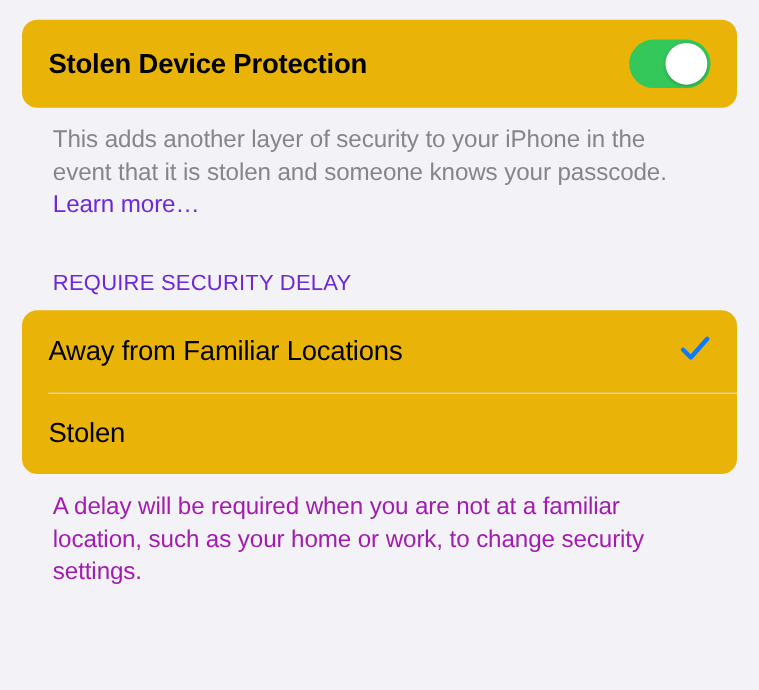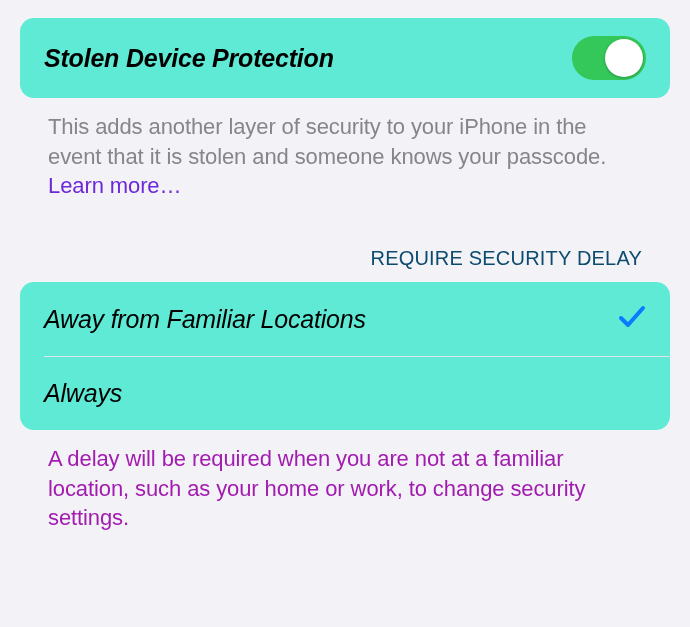--- a/index.html
+++ b/index.html
@@ -8,24 +8,23 @@
       font-family: -apple-system, BlinkMacSystemFont, "Segoe UI", Helvetica, Arial, sans-serif;
       width: 690px;
       height: 627px;
       overflow: hidden;
       -webkit-font-smoothing: antialiased;
     }
     .container {
       padding: 18px 20px 0 20px;
     }
     .card {
-      background: #5eead4;
+      background: #eab308;
       border-radius: 14px;
       overflow: hidden;
-      font-style: italic;
     }
     .row {
       display: flex;
       align-items: center;
       justify-content: space-between;
       padding: 18px 24px;
       min-height: 74px;
     }
     .row-label {
       font-size: 25px;
@@ -38,26 +37,25 @@
       font-size: 22px;
       line-height: 1.35;
       padding: 14px 28px 0 28px;
       letter-spacing: -0.1px;
     }
     .description a {
       color: #6d28d9;
       text-decoration: none;
     }
     .section-header {
-      color: #0c4a6e;
+      color: #6d28d9;
       font-size: 20px;
       letter-spacing: 0.2px;
       padding: 46px 28px 12px 28px;
       text-transform: uppercase;
-      text-align: right;
     }
     .divider {
       height: 1px;
       background: #e4e4e8;
       margin-left: 24px;
     }
     
     .toggle {
       position: relative;
       width: 74px;
@@ -124,19 +122,19 @@
     <div class="option-row">
       <span class="option-label">Away from Familiar Locations</span>
       <span class="check-icon">
         <svg width="28" height="26" viewBox="0 0 28 26">
           <path d="M3 14 L10 21 L25 4" stroke="#0a7aff" stroke-width="4" fill="none" stroke-linecap="round" stroke-linejoin="round"></path>
         </svg>
       </span>
     </div>
     <div class="divider"></div>
     <div class="option-row">
-      <span class="option-label">Always</span>
+      <span class="option-label">Stolen</span>
     </div>
   </div>
 
   <div class="footer-note">A delay will be required when you are not at a familiar location, such as your home or work, to change security settings.</div>
 
 </div>
 
 </body></html>

